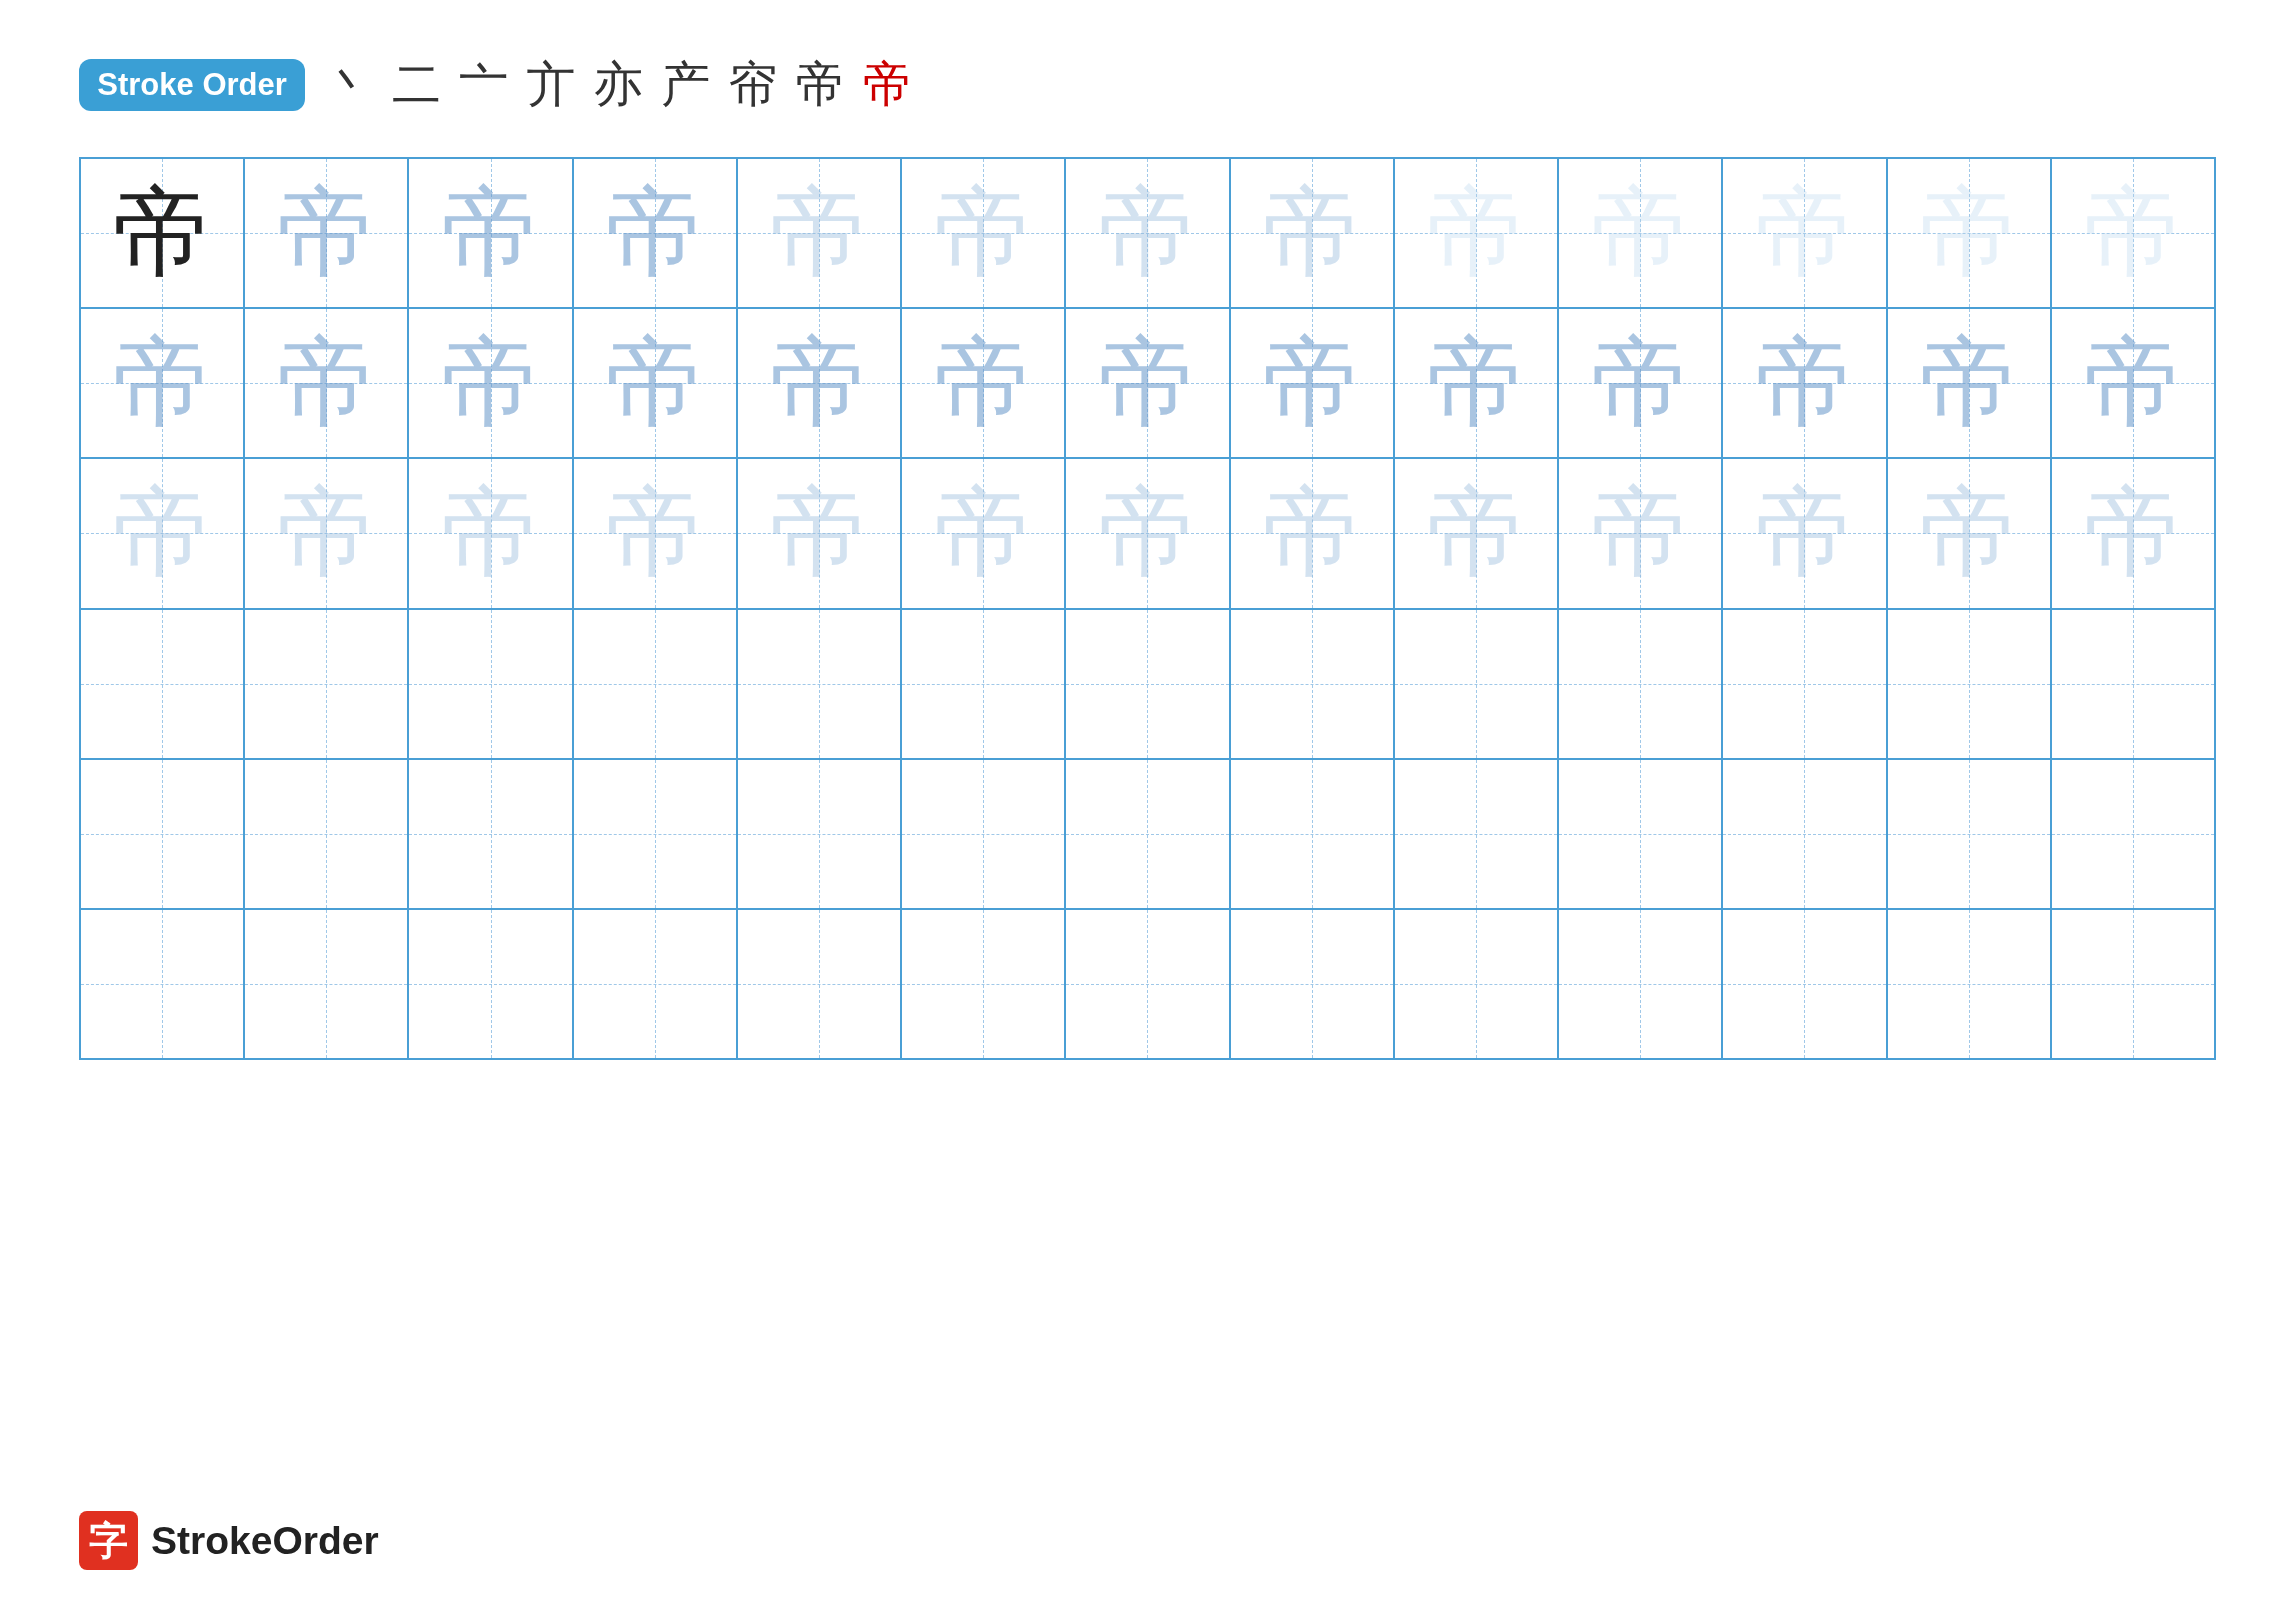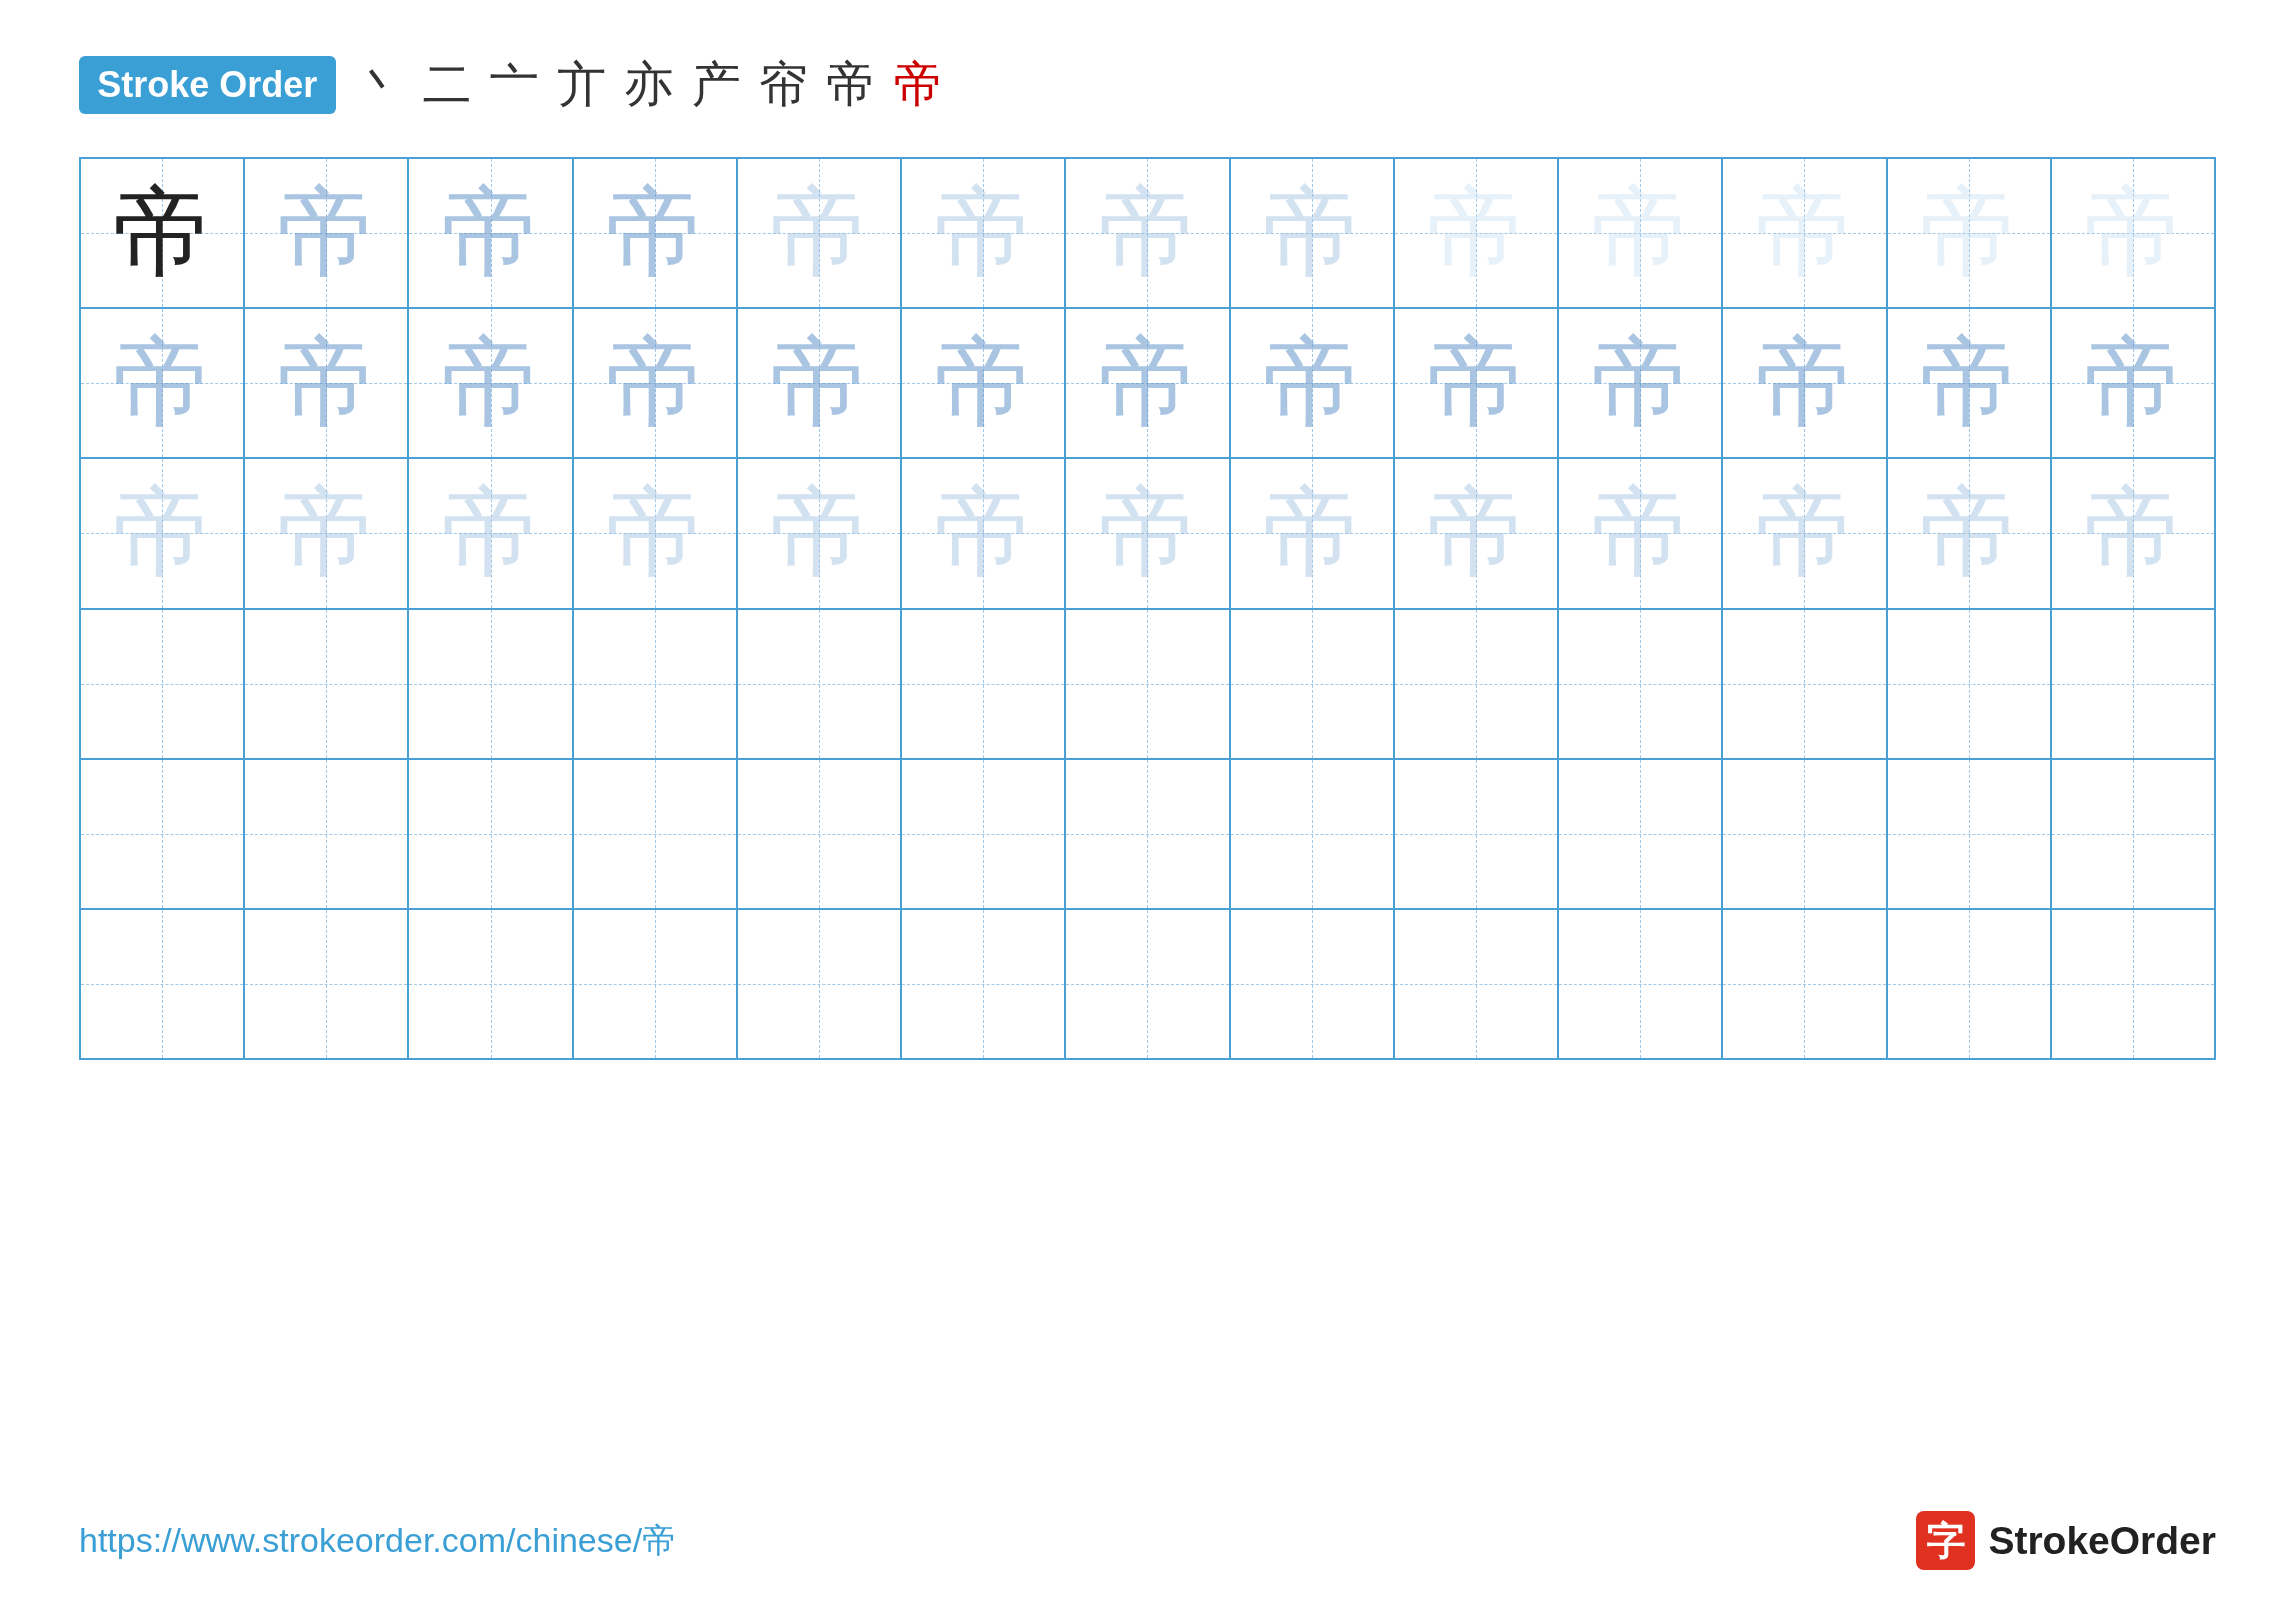--- a/index.html
+++ b/index.html
@@ -38,22 +38,22 @@
       display: flex;
       align-items: center;
       margin-bottom: 39px;
       gap: 19.6px;
     }
 
     .stroke-order-badge {
       background: #3a9fd5;
       color: white;
       padding: 7.9px 18.3px;
-      border-radius: 6px;
-      font-size: 36px;
+      border-radius: 12px;
+      font-size: 31px;
       font-weight: bold;
       white-space: nowrap;
     }
 
     .stroke-sequence {
       display: flex;
       align-items: center;
       gap: 18.3px;
       font-size: 49px;
     }
@@ -342,21 +342,20 @@
       <div class="grid-cell"></div>
       <div class="grid-cell"></div>
       <div class="grid-cell"></div>
       <div class="grid-cell"></div>
       <div class="grid-cell"></div>
       <div class="grid-cell"></div>
       <div class="grid-cell"></div>
     </div>
 
   <div class="footer">
-    <div class="footer-url">https://www.strokeorder.com/chinese/帝</div>
     <div class="footer-logo">
       <div class="logo-icon">字</div>
       <span>StrokeOrder</span>
     </div>
   </div>
 
 </div>
 
 
 </body></html>

